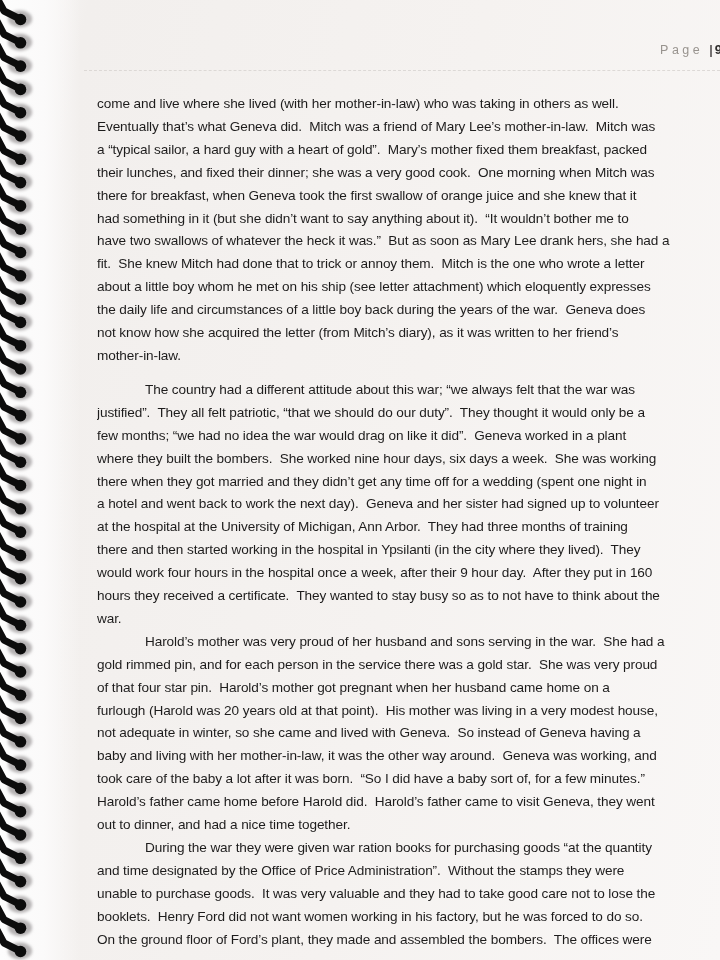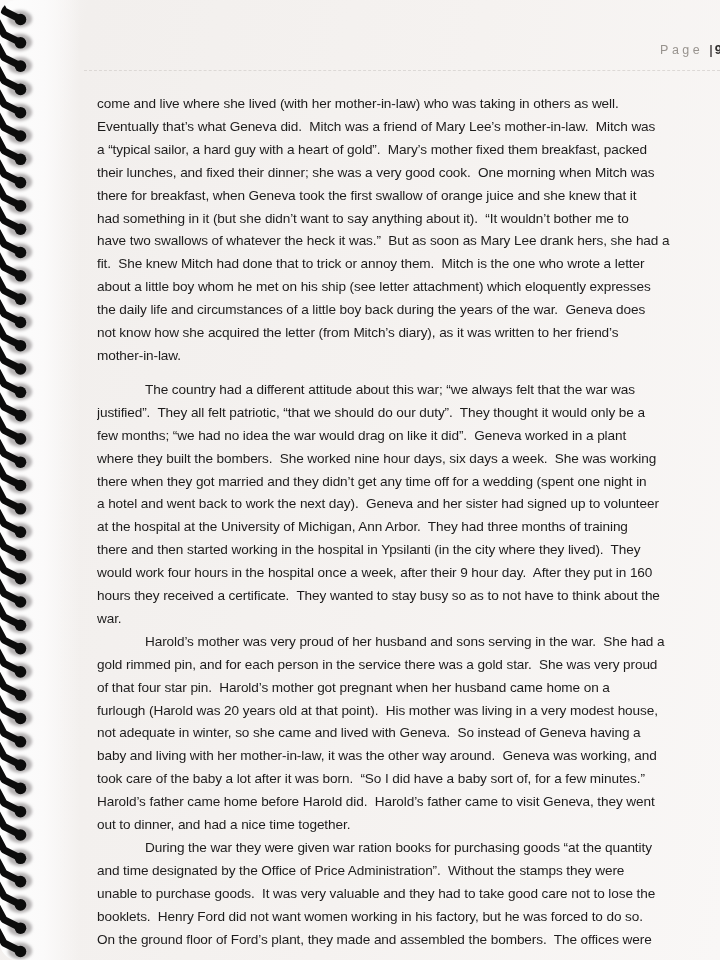--- a/index.html
+++ b/index.html
@@ -6,21 +6,20 @@
   body {
     width: 720px; height: 960px;
     overflow: hidden;
     position: relative;
     font-family: "Liberation Sans", "DejaVu Sans", sans-serif;
     background: linear-gradient(100deg, #fbfafa 0%, #f2efed 10%, #f5f2f0 55%, #f9f7f6 100%);
   }
   .page {
     position: absolute; inset: 0;
     overflow: hidden;
-    border-radius: 17px;
   }
   
   .spine-fade {
     position: absolute; left: 0; top: 0; bottom: 0; width: 80px;
     background: linear-gradient(to right, #fdfdfd 0%, #fbfafa 55%, rgba(251,250,250,0) 100%);
   }
   .spiral {
     position: absolute; left: 0; top: 0;
   }
   .header {

